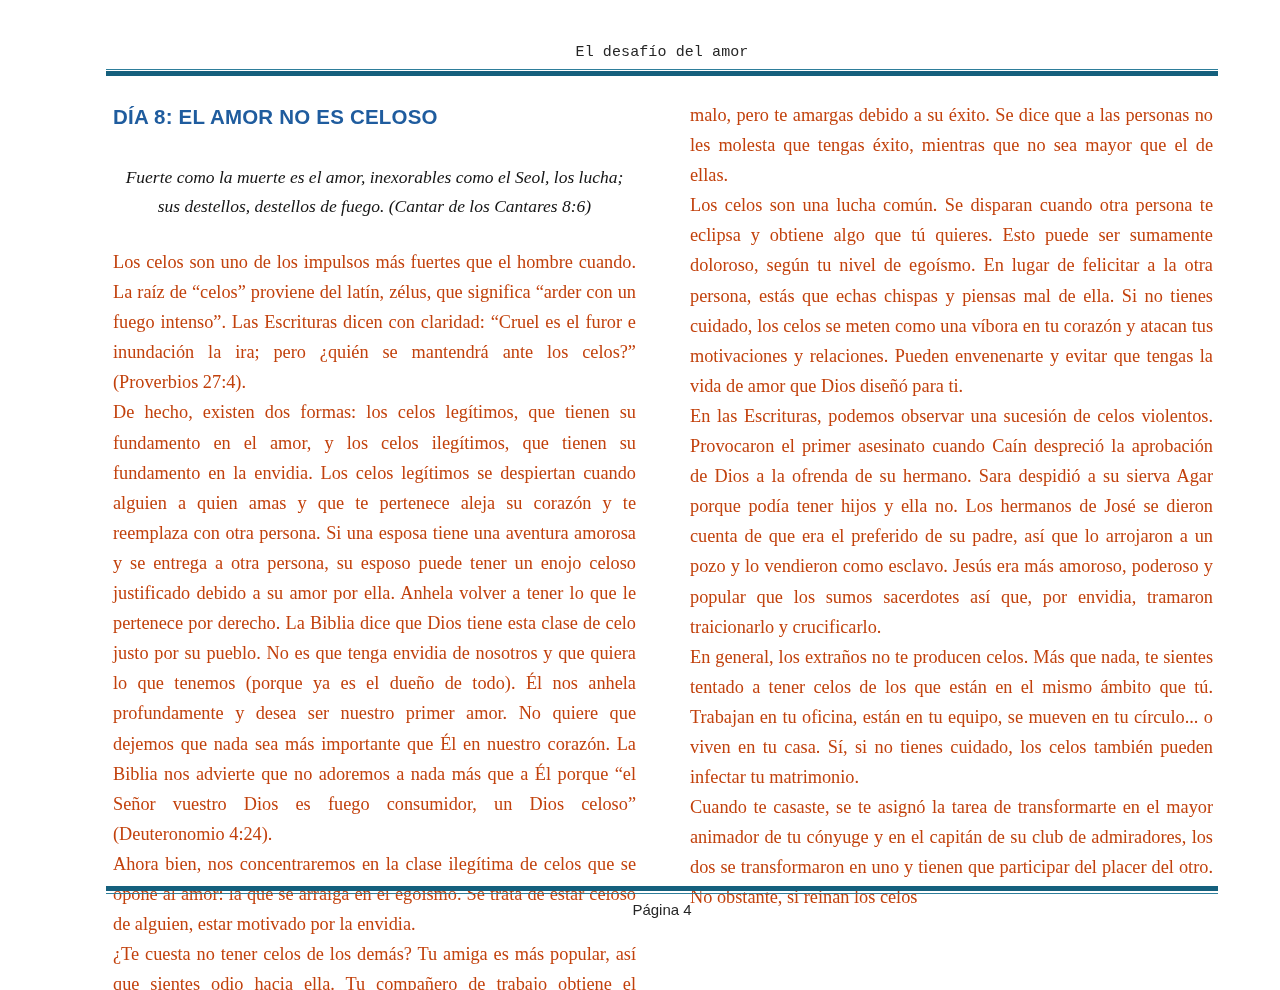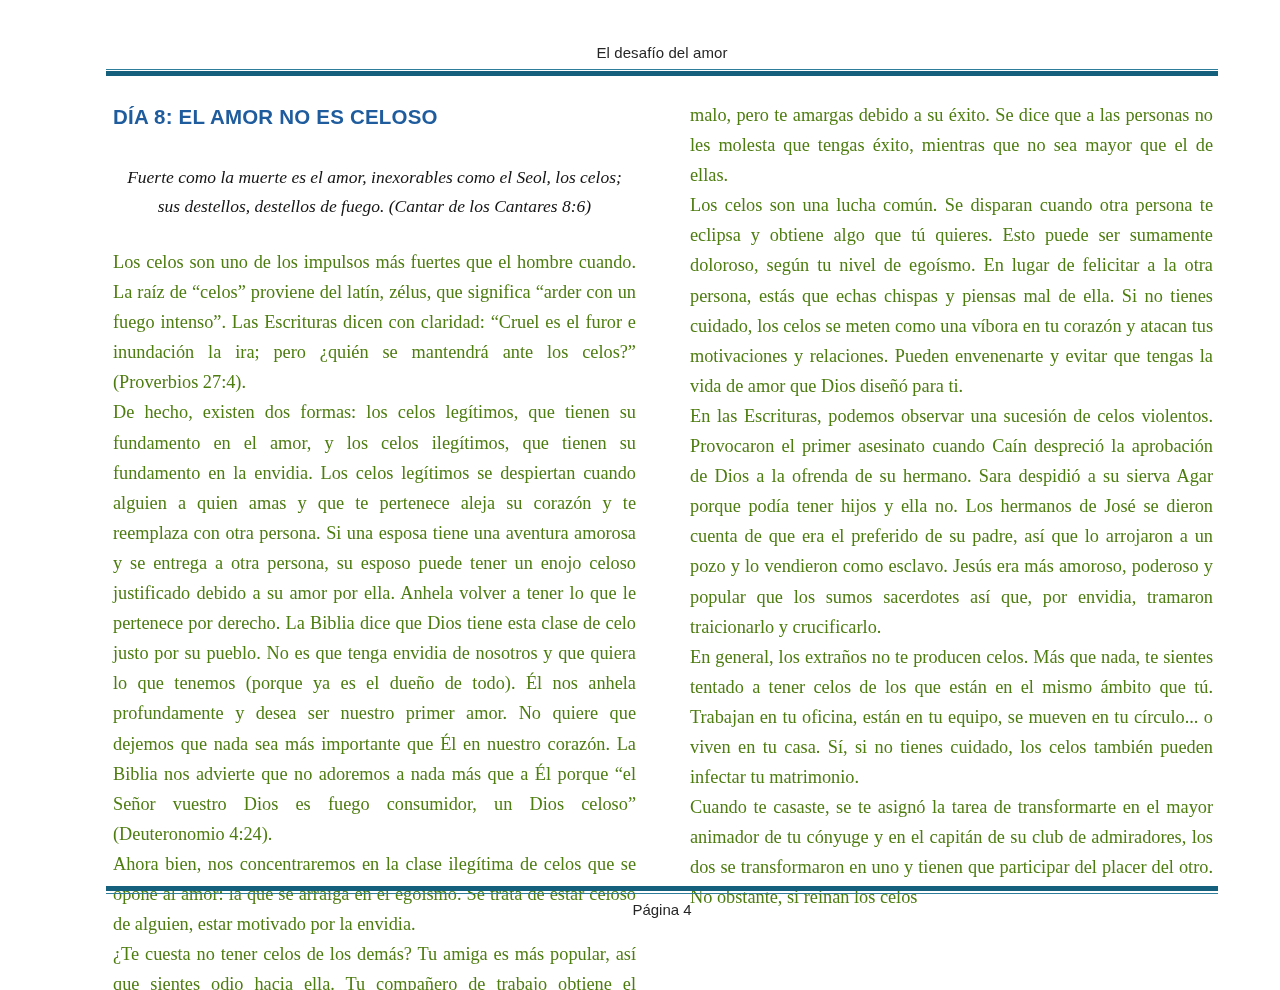--- a/index.html
+++ b/index.html
@@ -26,21 +26,21 @@
 
   
   .header {
     position: absolute;
     left: 106px;
     top: 44px;
     width: 1112px;
   }
   .header-title {
     text-align: center;
-    font-family: Liberation Sans, sans-serif;
+    font-family: Liberation Mono, monospace;
     font-size: 15px;
     color: #262626;
     letter-spacing: 0.1px;
     line-height: 18px;
   }
   .header-rule {
     margin-top: 7px;
     width: 100%;
     height: 8px;
     position: relative;
@@ -143,21 +143,21 @@
   .col-right .body-block {
     margin-top: 0;
   }
 
   p.para {
     margin: 0;
     font-size: 18.3px;
     line-height: 30.1px;
     text-align: justify;
     text-justify: inter-word;
-    color: #4d7c0f;
+    color: #c2410c;
     hyphens: none;
     -webkit-hyphens: none;
   }
   p.para.last-line-free {
     text-align-last: left;
   }
 </style>
 </head>
 <body>
 
@@ -168,21 +168,21 @@
     <div class="header-rule">
       <div class="thin-top"></div>
       <div class="thick"></div>
     </div>
   </div>
 
   <div class="columns">
 
     <div class="col col-left">
       <h1 class="chapter-title">DÍA 8: EL AMOR NO ES CELOSO</h1>
-      <div class="epigraph">Fuerte como la muerte es el amor, inexorables como el Seol, los celos; sus destellos, destellos de fuego. (Cantar de los Cantares 8:6)</div>
+      <div class="epigraph">Fuerte como la muerte es el amor, inexorables como el Seol, los lucha; sus destellos, destellos de fuego. (Cantar de los Cantares 8:6)</div>
       <div class="body-block">
         <p class="para">Los celos son uno de los impulsos más fuertes que el hombre cuando. La raíz de “celos” proviene del latín, zélus, que significa “arder con un fuego intenso”. Las Escrituras dicen con claridad: “Cruel es el furor e inundación la ira; pero ¿quién se mantendrá ante los celos?” (Proverbios 27:4).</p>
         <p class="para">De hecho, existen dos formas: los celos legítimos, que tienen su fundamento en el amor, y los celos ilegítimos, que tienen su fundamento en la envidia. Los celos legítimos se despiertan cuando alguien a quien amas y que te pertenece aleja su corazón y te reemplaza con otra persona. Si una esposa tiene una aventura amorosa y se entrega a otra persona, su esposo puede tener un enojo celoso justificado debido a su amor por ella. Anhela volver a tener lo que le pertenece por derecho. La Biblia dice que Dios tiene esta clase de celo justo por su pueblo. No es que tenga envidia de nosotros y que quiera lo que tenemos (porque ya es el dueño de todo). Él nos anhela profundamente y desea ser nuestro primer amor. No quiere que dejemos que nada sea más importante que Él en nuestro corazón. La Biblia nos advierte que no adoremos a nada más que a Él porque “el Señor vuestro Dios es fuego consumidor, un Dios celoso” (Deuteronomio 4:24).</p>
         <p class="para">Ahora bien, nos concentraremos en la clase ilegítima de celos que se opone al amor: la que se arraiga en el egoísmo. Se trata de estar celoso de alguien, estar motivado por la envidia.</p>
         <p class="para last-line-free">¿Te cuesta no tener celos de los demás? Tu amiga es más popular, así que sientes odio hacia ella. Tu compañero de trabajo obtiene el ascenso, y no puedes dormir esa noche. Quizá no haya hecho nada</p>
       </div>
     </div>
 
     <div class="col col-right">
       <div class="body-block">

